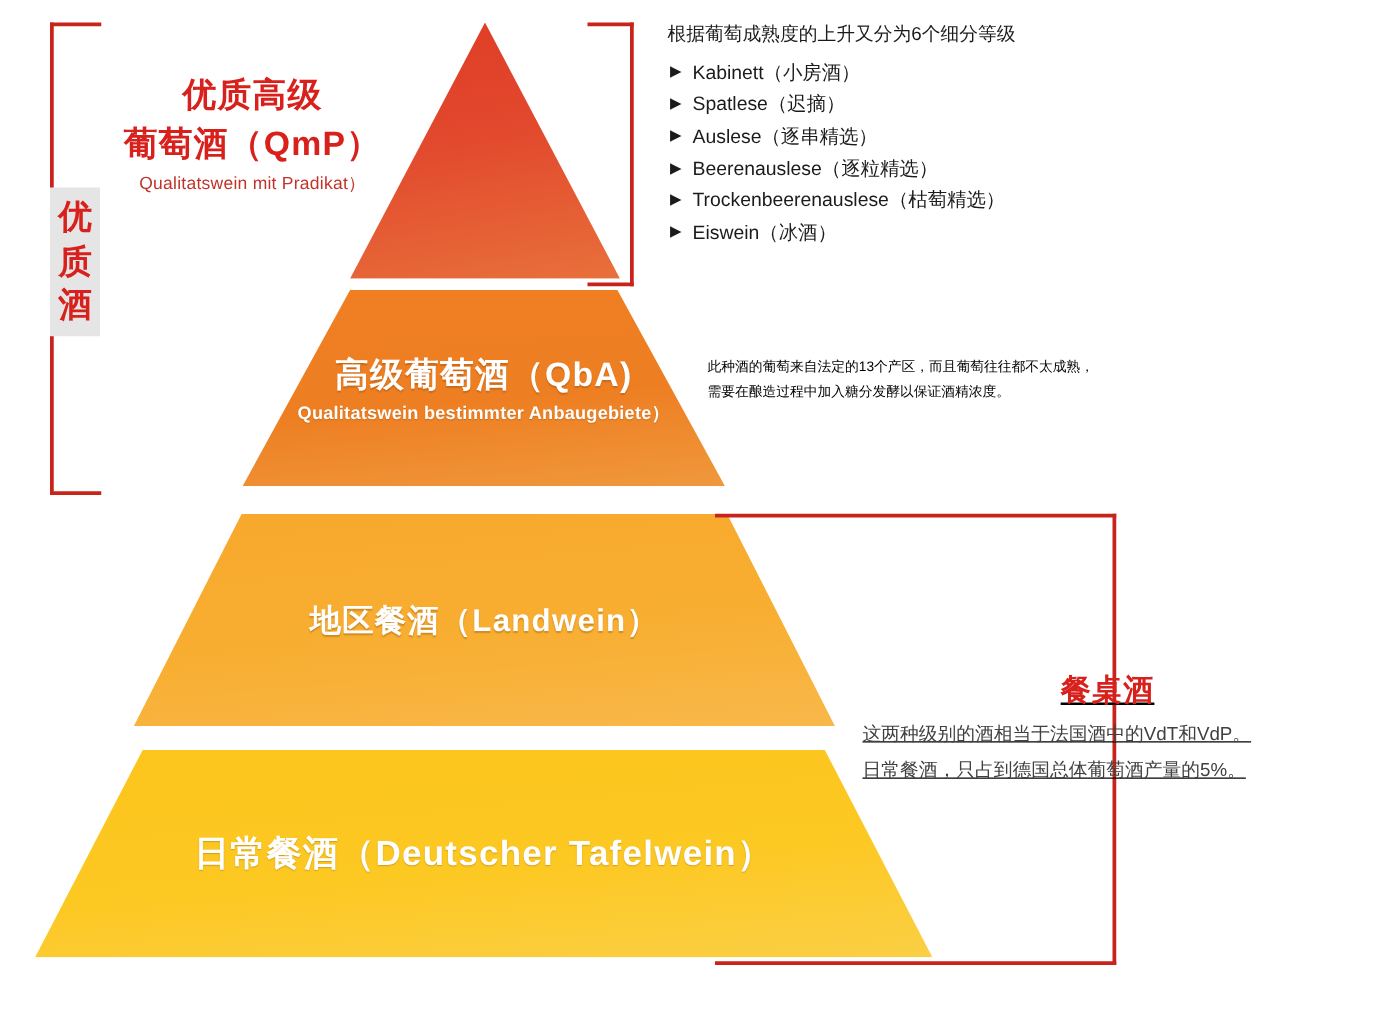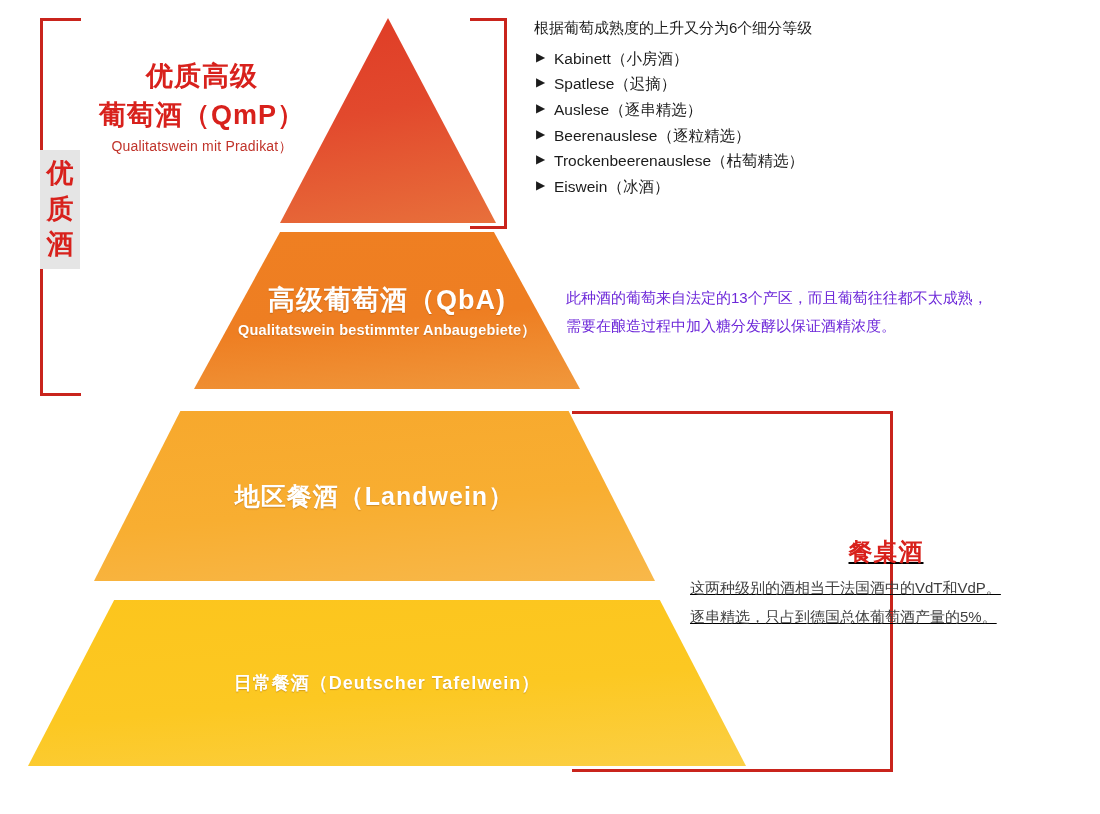--- a/index.html
+++ b/index.html
@@ -41,21 +41,21 @@
   .tier-2 {
     left: 194px;
     top: 232px;
     width: 386px;
     height: 157px;
     clip-path: polygon(22.3% 0%, 77.7% 0%, 100% 100%, 0% 100%);
     background: linear-gradient(175deg, #ef7f22 0%, #ee7e22 55%, #f0983c 100%);
   }
 
   .tier-3 {
-    left: 94px;
+    left: 107px;
     top: 411px;
     width: 561px;
     height: 170px;
     clip-path: polygon(15.4% 0%, 84.6% 0%, 100% 100%, 0% 100%);
     background: linear-gradient(175deg, #f7a82d 0%, #f8ae31 55%, #f8b84a 100%);
   }
 
   .tier-4 {
     left: 28px;
     top: 600px;
@@ -71,21 +71,21 @@
     text-shadow: 0 1px 1px rgba(120,60,0,.30);
   }
   .tier-de {
     font-weight: bold;
     text-shadow: 0 1px 1px rgba(120,60,0,.30);
   }
 
   .tier-2 .tier-cn { font-size: 27px; margin-bottom: 3px; }
   .tier-2 .tier-de { font-size: 14.5px; letter-spacing: .2px; text-align: right; }
   .tier-3 .tier-cn { font-size: 25px; }
-  .tier-4 .tier-cn { font-size: 18px; }
+  .tier-4 .tier-cn { font-size: 28px; }
 
   
   .qmp-label {
     position: absolute;
     left: 78px;
     top: 57px;
     width: 248px;
     text-align: center;
     color: #d51b1b;
   }
@@ -182,23 +182,23 @@
     top: 0;
     font-size: 12px;
     line-height: 1.9;
   }
 
   .qba-note {
     position: absolute;
     left: 566px;
     top: 284px;
     width: 520px;
-    font-size: 15px;
+    font-size: 11px;
     line-height: 1.85;
-    color: #6d28d9;
+    color: #000000;
   }
 
   .table-wine-block {
     position: absolute;
     left: 690px;
     top: 536px;
     width: 392px;
     text-decoration: underline;
   }
   .table-wine-title {
@@ -279,17 +279,17 @@
 
   <div class="qba-note">
     <div>此种酒的葡萄来自法定的13个产区，而且葡萄往往都不太成熟，</div>
     <div>需要在酿造过程中加入糖分发酵以保证酒精浓度。</div>
   </div>
 
   <div class="table-wine-block">
     <div class="table-wine-title">餐桌酒</div>
     <div class="table-wine-note">
       <div>这两种级别的酒相当于法国酒中的VdT和VdP。</div>
-      <div>逐串精选，只占到德国总体葡萄酒产量的5%。</div>
+      <div>日常餐酒，只占到德国总体葡萄酒产量的5%。</div>
     </div>
   </div>
 
 </div>
 
 </body></html>

